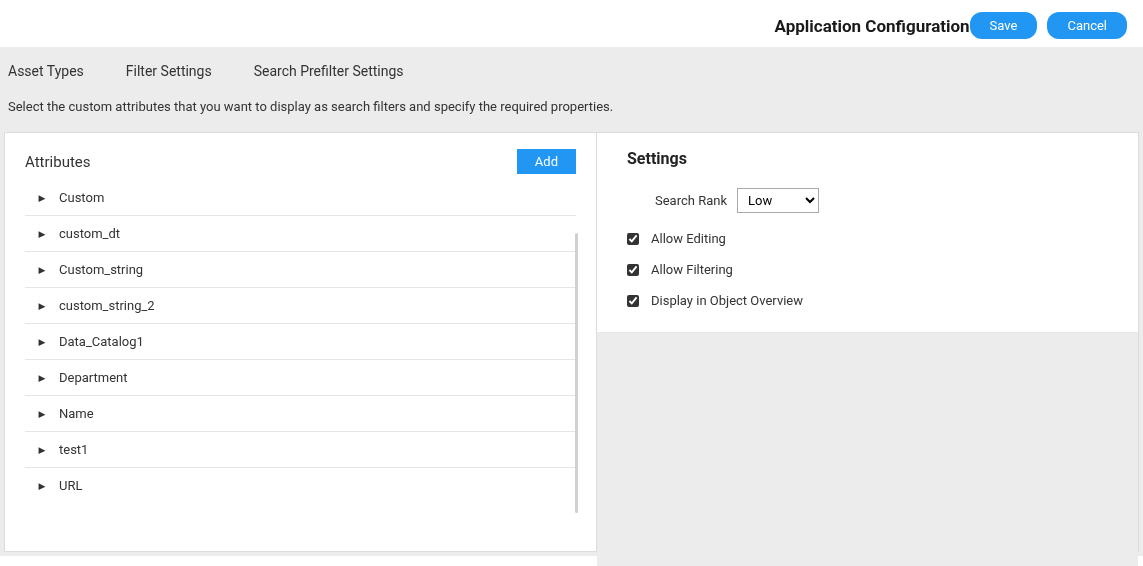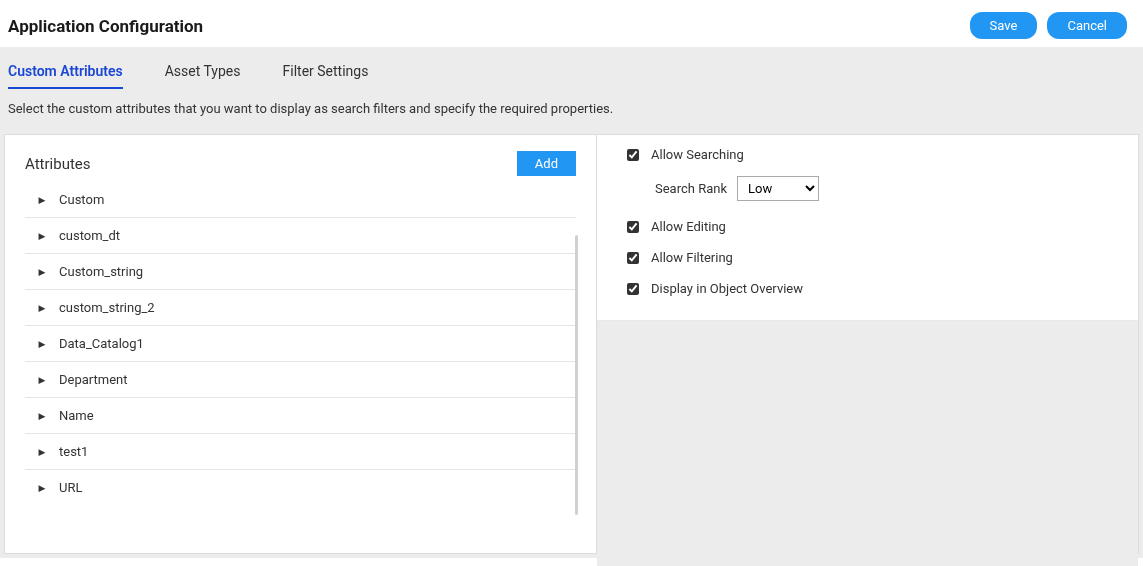--- a/index.html
+++ b/index.html
@@ -9,21 +9,21 @@
       font-family: -apple-system, BlinkMacSystemFont, "Segoe UI", Roboto, Arial, sans-serif;
     }
     body {
       background: #fff;
       width: 1143px;
       height: 566px;
       overflow: hidden;
     }
     .header {
       display: flex;
-      justify-content: space-between;
+      justify-content: flex-end;
       align-items: center;
       padding: 12px 16px 8px 8px;
     }
     .page-title {
       font-size: 17px;
       font-weight: 700;
       color: #1a1a1a;
     }
     .header-buttons {
       display: flex;
@@ -197,23 +197,23 @@
 <div class="header">
   <div class="page-title">Application Configuration</div>
   <div class="header-buttons">
     <button class="btn-primary">Save</button>
     <button class="btn-primary">Cancel</button>
   </div>
 </div>
 
 <div class="content-area">
   <div class="tabs">
-    <div class="tab active">Custom Attributes</div>
     <div class="tab">Asset Types</div>
     <div class="tab">Filter Settings</div>
+    <div class="tab">Search Prefilter Settings</div>
   </div>
 
   <div class="description">Select the custom attributes that you want to display as search filters and specify the required properties.</div>
 
   <div class="panels">
     <div class="panel-left">
       <div class="attributes-header">
         <div class="attributes-title">Attributes</div>
         <button class="btn-add">Add</button>
       </div>
@@ -253,25 +253,22 @@
         <div class="table-row">
           <span class="expand-icon">▶</span>
           <span>URL</span>
         </div>
       </div>
       <div class="scrollbar-indicator"></div>
     </div>
 
     <div class="panel-right">
       <div class="panel-right-inner">
-
-        <div class="setting-row">
-          <input type="checkbox" checked="" style="">
-          <span>Allow Searching</span>
-        </div>
+        <div class="settings-title">Settings</div>
+
 
         <div class="search-rank-row">
           <span>Search Rank</span>
           <select>
             <option>Low</option>
             <option>Medium</option>
             <option>High</option>
           </select>
         </div>
 

